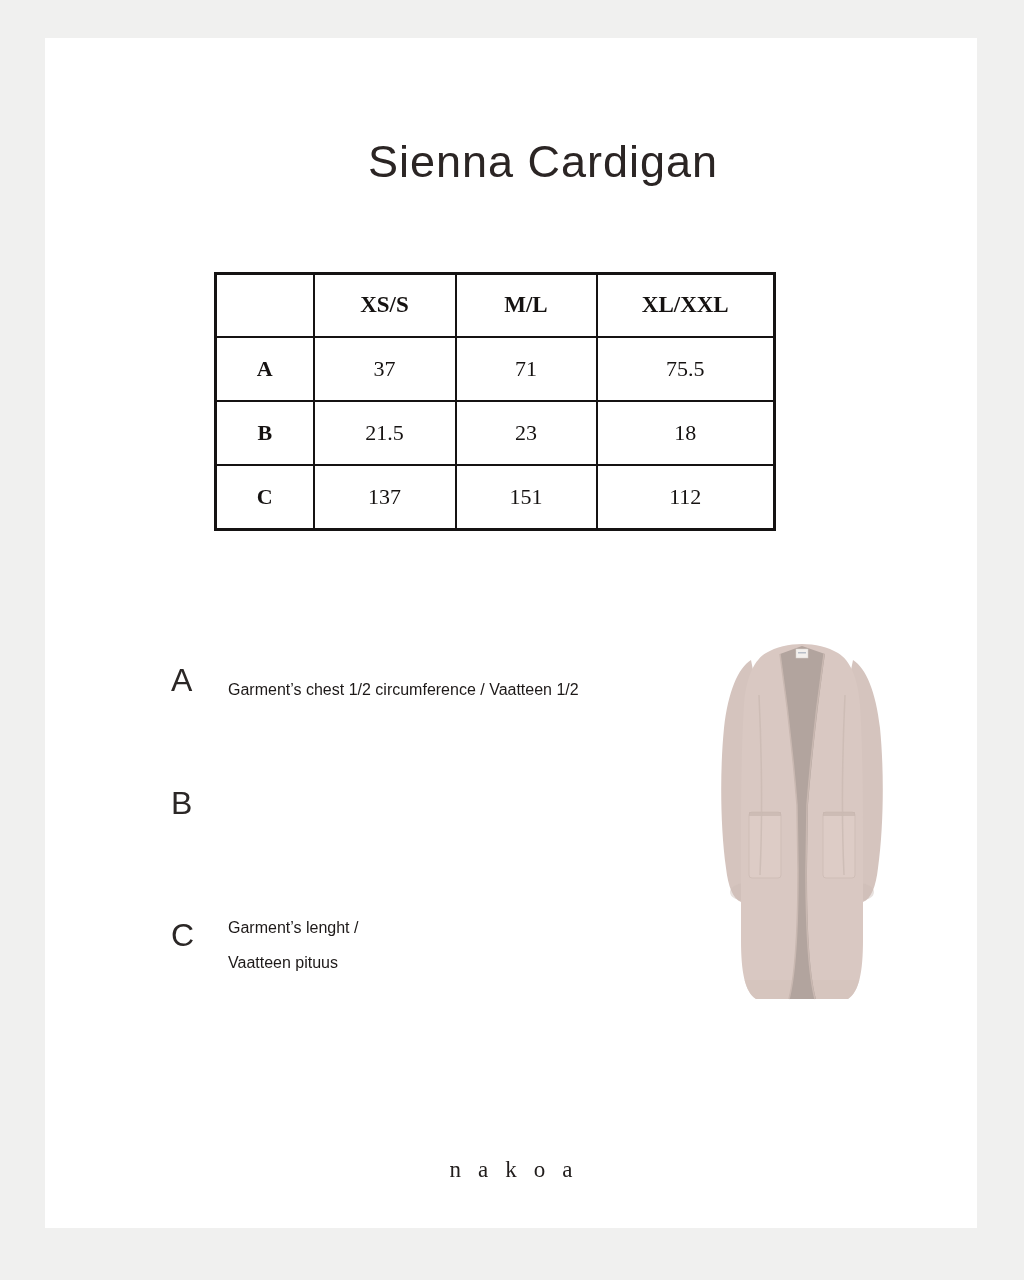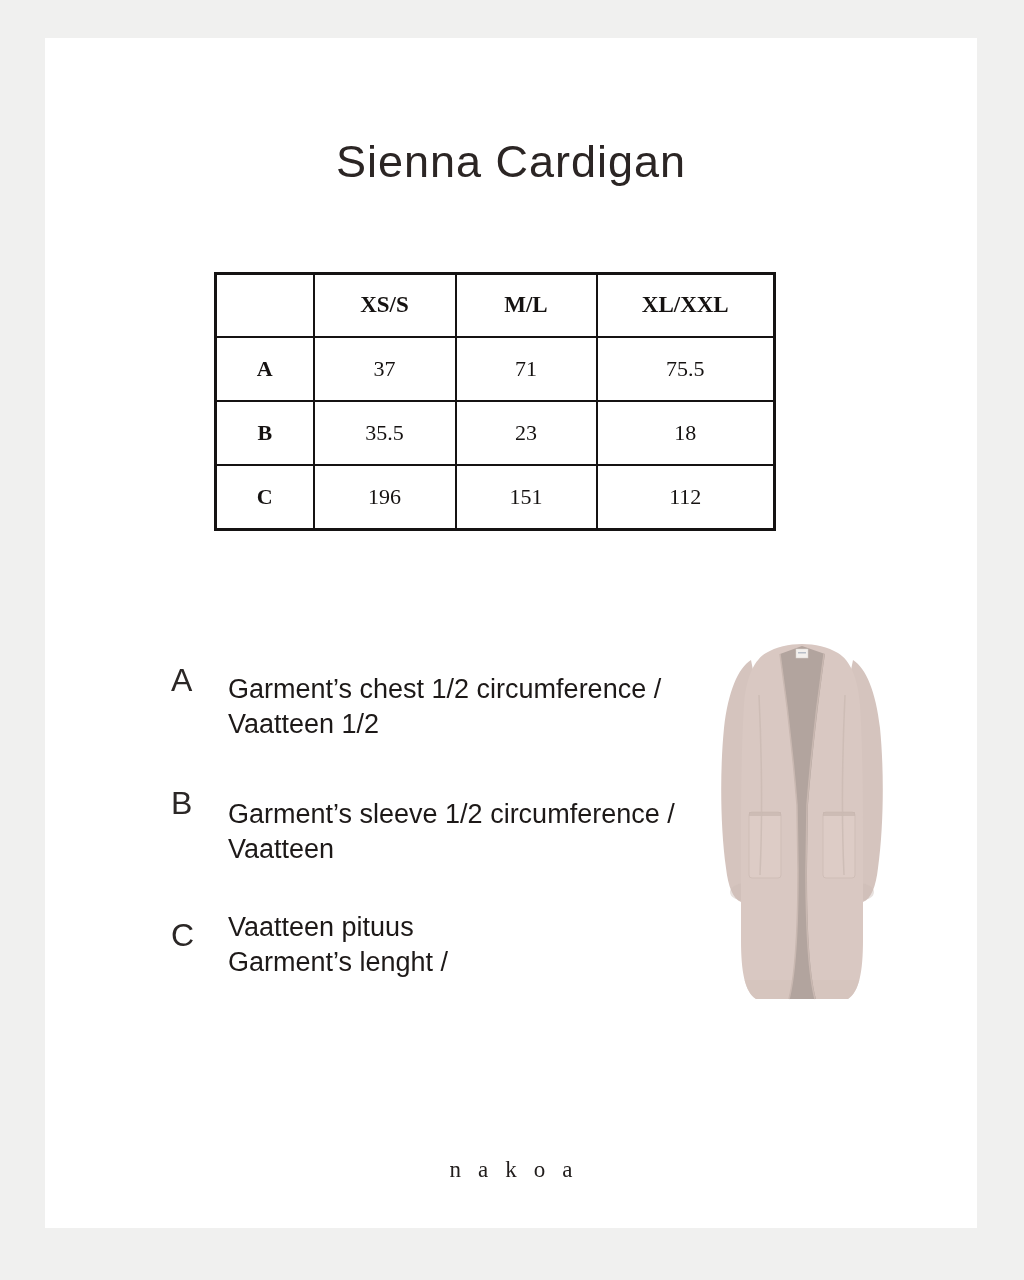--- a/index.html
+++ b/index.html
@@ -13,20 +13,21 @@
   }
   .page{
     position:absolute;left:45px;top:38px;width:932px;height:1190px;
     background:#ffffff;
   }
   .title{
     position:absolute;top:98px;left:0;width:100%;
     text-align:center;
     font-size:45px;font-weight:400;letter-spacing:1px;
     color:#2b2524;
+    padding-left:32px;
   }
   table.size-table{
     position:absolute;left:169px;top:234px;
     width:559px;height:256px;
     border-collapse:collapse;table-layout:fixed;
     font-family:"Liberation Serif", serif;
     color:#151211;
     padding-left:12px;
   }
   table.size-table td,table.size-table th{
@@ -41,21 +42,21 @@
   tr.r1{height:64px;} tr.r2{height:64px;} tr.r3{height:65px;}
   col.c0{width:98px;} col.c1{width:142px;} col.c2{width:141px;} col.c3{width:178px;}
 
   .legend-item{position:absolute;left:0;width:700px;}
   .legend-letter{
     position:absolute;left:126px;top:0;
     font-size:32px;font-weight:400;color:#2b2726;line-height:1;
   }
   .legend-text{
     position:absolute;left:183px;top:0;width:480px;
-    font-size:27px;line-height:35px;color:#1d1918;
+    font-size:16px;line-height:35px;color:#1d1918;
   }
   .li-a{top:626px;} .li-a .legend-text{top:8px;}
   .li-b{top:749px;} .li-b .legend-text{top:10px;}
   .li-c{top:881px;} .li-c .legend-text{top:-9px;}
 
   .product{position:absolute;left:667px;top:602px;width:180px;height:365px;}
 
   .brand{
     position:absolute;top:1119px;left:0;width:100%;
     text-align:center;
@@ -87,52 +88,51 @@
       <th>XL/XXL</th>
     </tr>
     <tr class="r1">
       <td class="row-label">A</td>
       <td>37</td>
       <td>71</td>
       <td>75.5</td>
     </tr>
     <tr class="r2">
       <td class="row-label">B</td>
-      <td>35.5</td>
+      <td>21.5</td>
       <td>23</td>
       <td>18</td>
     </tr>
     <tr class="r3">
       <td class="row-label">C</td>
-      <td>196</td>
+      <td>137</td>
       <td>151</td>
       <td>112</td>
     </tr>
   </tbody>
     </table>
 
   <div class="legend-item li-a">
     <span class="legend-letter">A</span>
     <div class="legend-text">
       <div>Garment’s chest 1/2 circumference / Vaatteen 1/2</div>
     </div>
   </div>
 
   <div class="legend-item li-b">
     <span class="legend-letter">B</span>
     <div class="legend-text">
-      <div>Garment’s sleeve 1/2 circumference / Vaatteen</div>
     </div>
   </div>
 
   <div class="legend-item li-c">
     <span class="legend-letter">C</span>
     <div class="legend-text">
+      <div>Garment’s lenght /</div>
       <div>Vaatteen pituus</div>
-      <div>Garment’s lenght /</div>
     </div>
   </div>
 
   <div class="product">
     <svg width="180" height="365" viewBox="0 0 180 365" xmlns="http://www.w3.org/2000/svg">
       <defs>
         <clipPath id="bodyClip">
           <path d="M90 4 C77 4,64 7,54 13 C42 20,34 38,32 65 C30 95,29 140,29 190 L29 300 C29 332,33 352,44 359 L136 359 C147 352,151 332,151 300 L151 190 C151 140,150 95,148 65 C146 38,138 20,126 13 C116 7,103 4,90 4 Z"></path>
         </clipPath>
       </defs>

